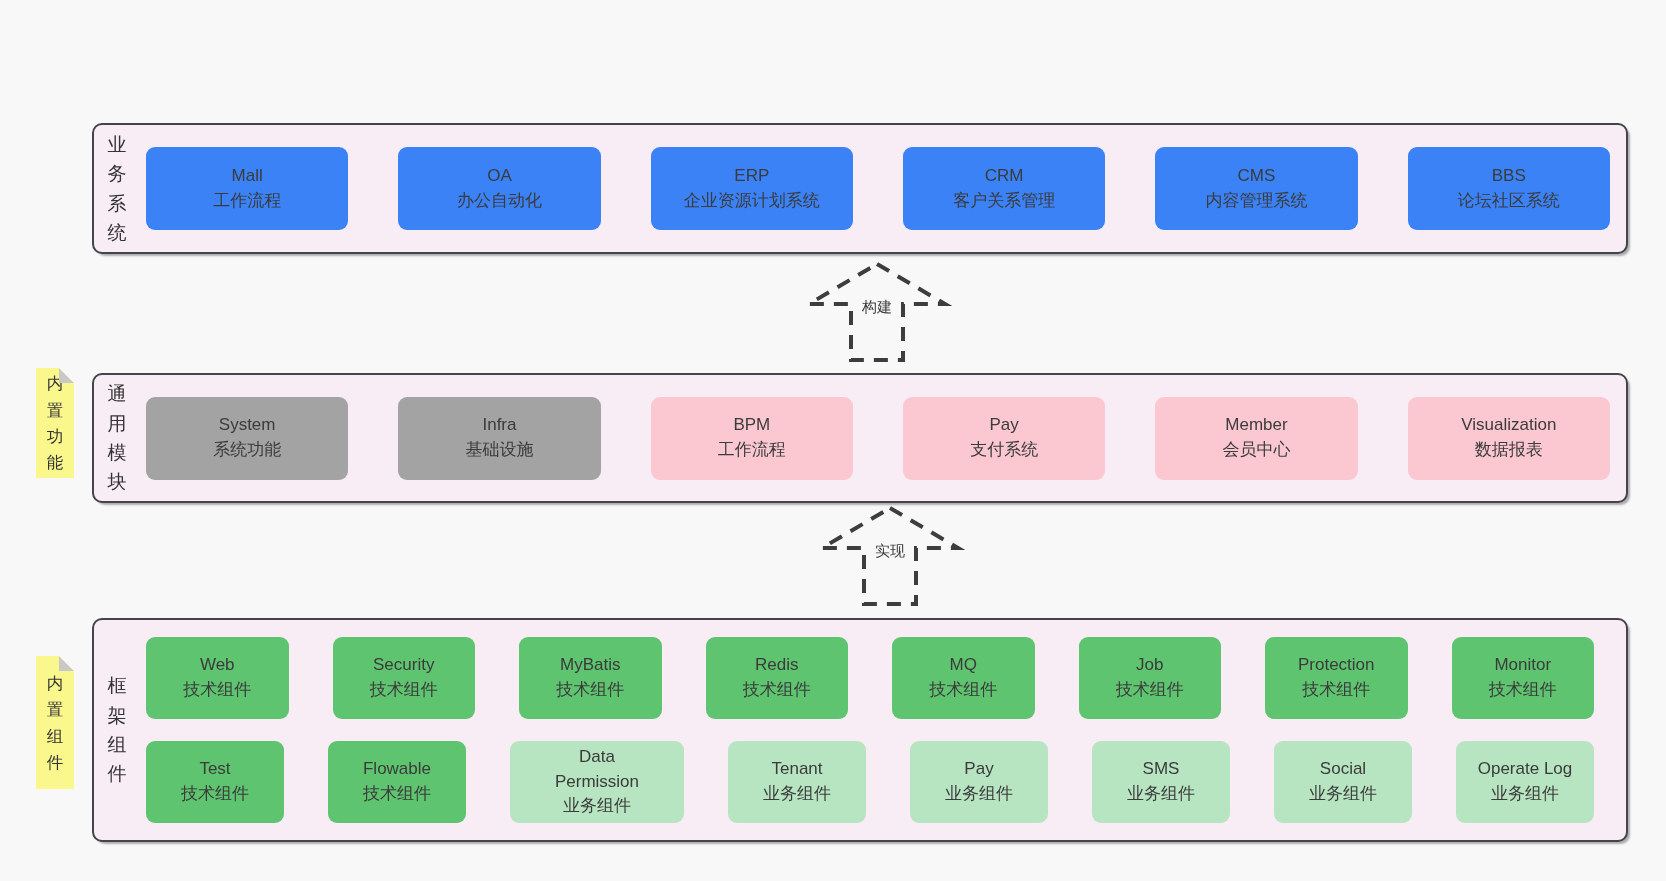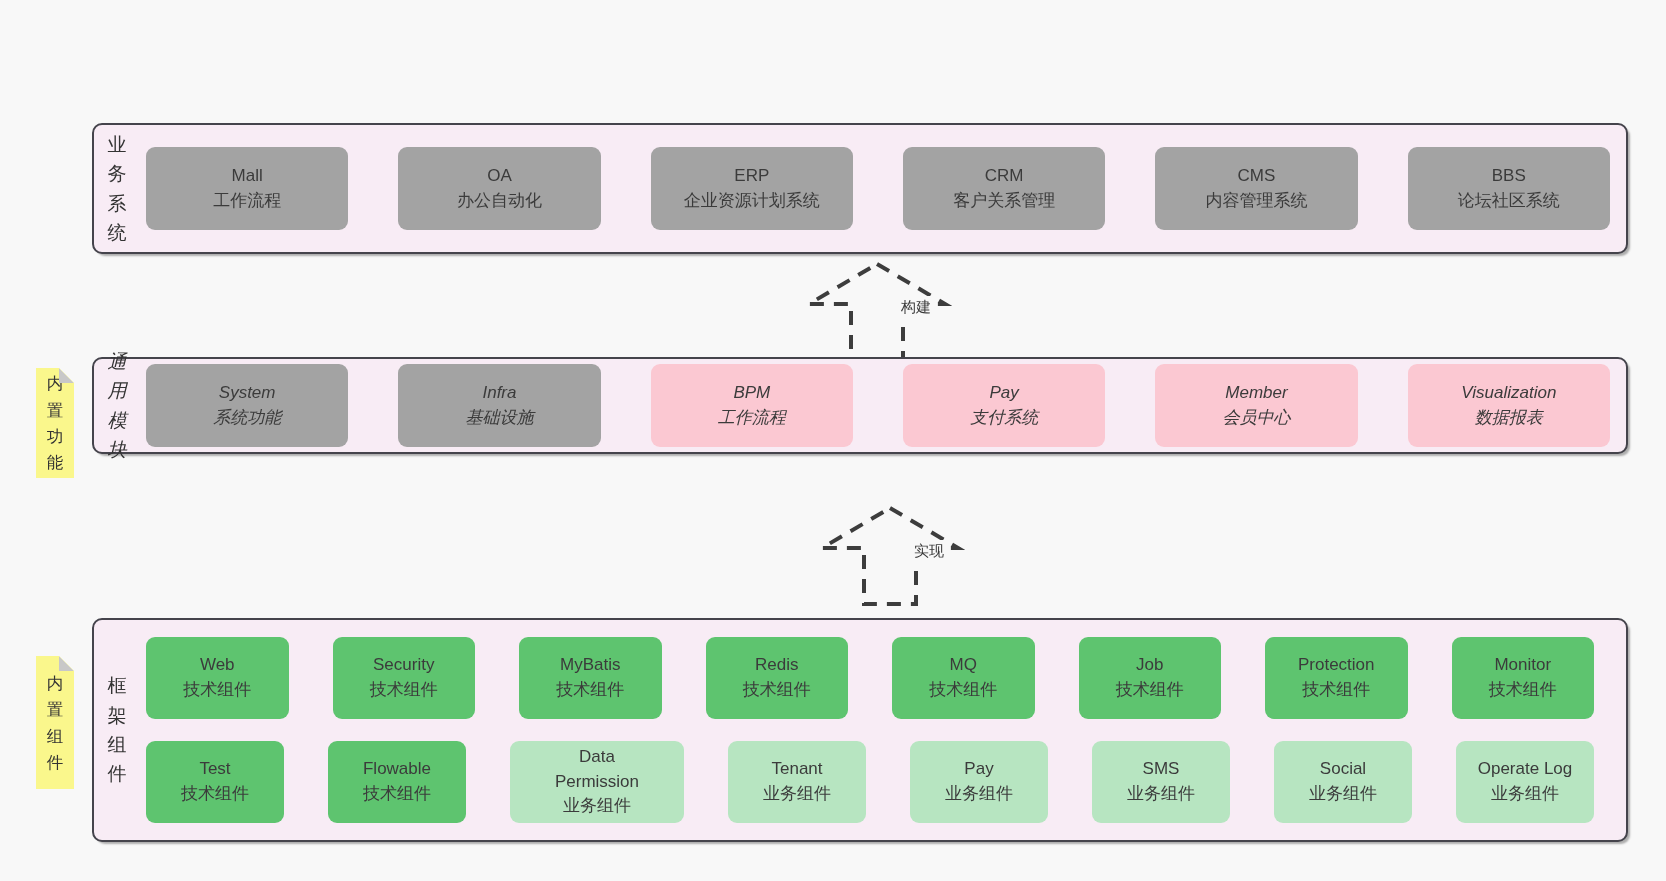--- a/index.html
+++ b/index.html
@@ -7,21 +7,21 @@
   .stage{position:relative;width:1666px;height:881px;background:#f8f8f8;overflow:hidden;}
 
   
   .band{
     position:absolute;left:92px;width:1536px;
     background:#f8ecf5;border:2px solid #45444c;border-radius:10px;
     box-shadow:3px 3px 2px -1px rgba(0,0,0,0.30);
     box-sizing:border-box;display:flex;align-items:center;z-index:1;
   }
   .band-business{top:123px;height:131px;}
-  .band-modules{top:357px;height:97px;font-style:italic;}
+  .band-modules{top:373px;height:130px;}
   .band-components{top:618px;height:224px;}
 
   .vlabel{
     width:22px;margin:0 18px 0 12px;flex:none;
     font-size:19px;line-height:1.55;color:#333;
     word-break:break-all;text-align:center;
   }
   .boxes{flex:1;display:flex;gap:50px;padding-right:16px;}
   .rows{flex:1;display:flex;flex-direction:column;gap:22px;padding-right:32px;}
   .row{display:flex;gap:44px;}
@@ -30,21 +30,21 @@
     flex:1;height:83px;border-radius:9px;
     display:flex;flex-direction:column;justify-content:center;align-items:center;
     text-align:center;font-size:17px;line-height:1.45;color:#3b3b3b;
     padding:2px 8px;box-sizing:border-box;
   }
   .row .box{height:82px;}
   .box .en{display:block;}
   .box .zh{display:block;}
   .pad-narrow{padding:2px 26px;}
 
-  .c-blue{background:#a3a3a3;}
+  .c-blue{background:#3b82f6;}
   .c-red{background:#a3a3a3;}
   .c-pink{background:#fbc8d2;}
   .c-gdark{background:#5ec46f;}
   .c-glight{background:#b7e5c1;}
 
   
   .sticky{
     position:absolute;left:36px;width:38px;background:#faf78c;z-index:2;
     display:flex;align-items:center;justify-content:center;
     clip-path:polygon(0 0,calc(100% - 15px) 0,100% 15px,100% 100%,0 100%);
@@ -60,21 +60,21 @@
     word-break:break-all;text-align:center;
   }
 
   
   .arrow-wrap{position:absolute;width:160px;height:106px;z-index:0;}
   .arrow-build{left:797px;top:260px;}
   .arrow-implement{left:810px;top:504px;}
   .arrow-wrap svg{display:block;}
   .arrow-label{
     position:absolute;left:50%;top:36px;transform:translateX(-50%);
-    background:#f8f8f8;padding:2px 4px;font-size:15px;color:#3a3a3a;white-space:nowrap;margin-left:39px;
+    background:#f8f8f8;padding:2px 4px;font-size:15px;color:#3a3a3a;white-space:nowrap;
   }
 </style>
 </head>
 <body>
 
 <div class="stage">
 
   <div class="sticky sticky-features">
     <span class="fold"></span>
     <span class="sticky-text">内置功能</span>

